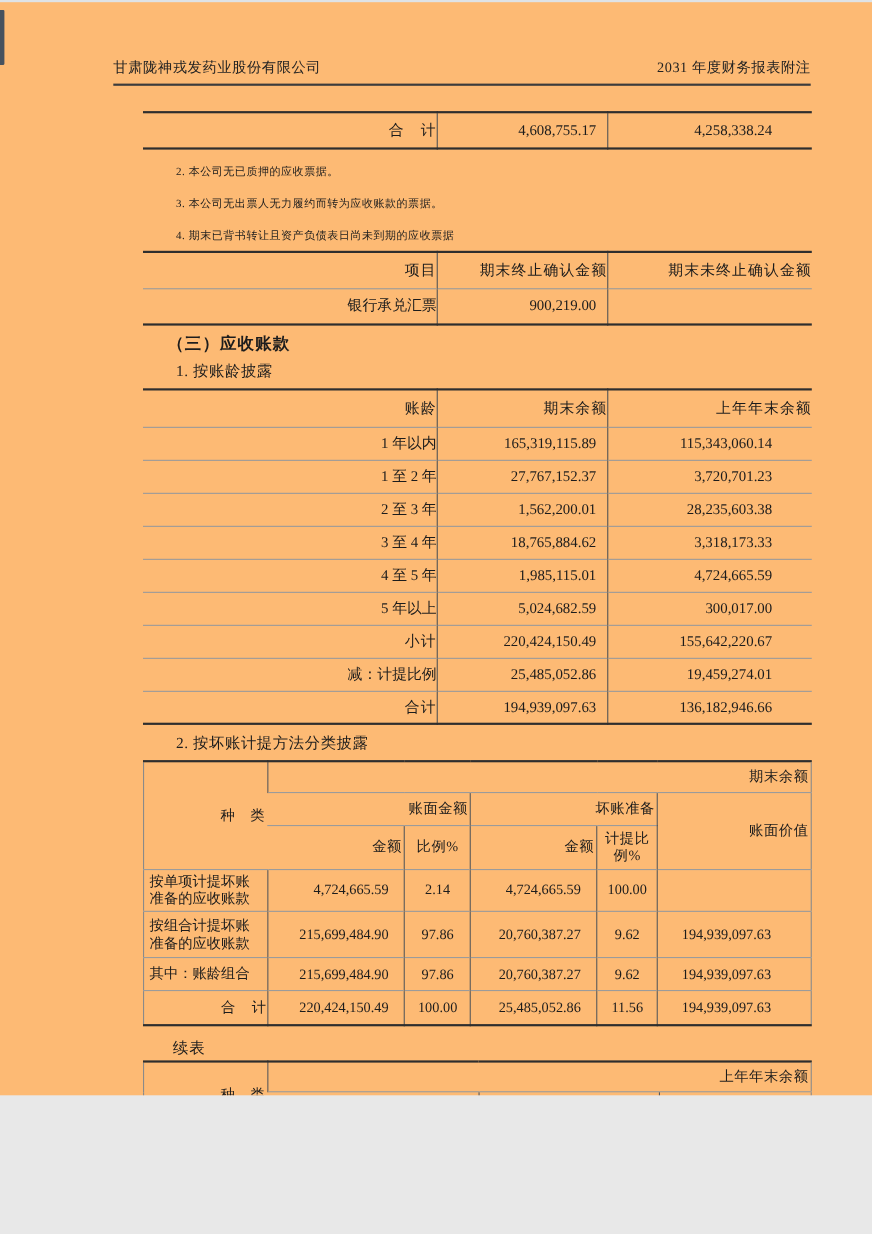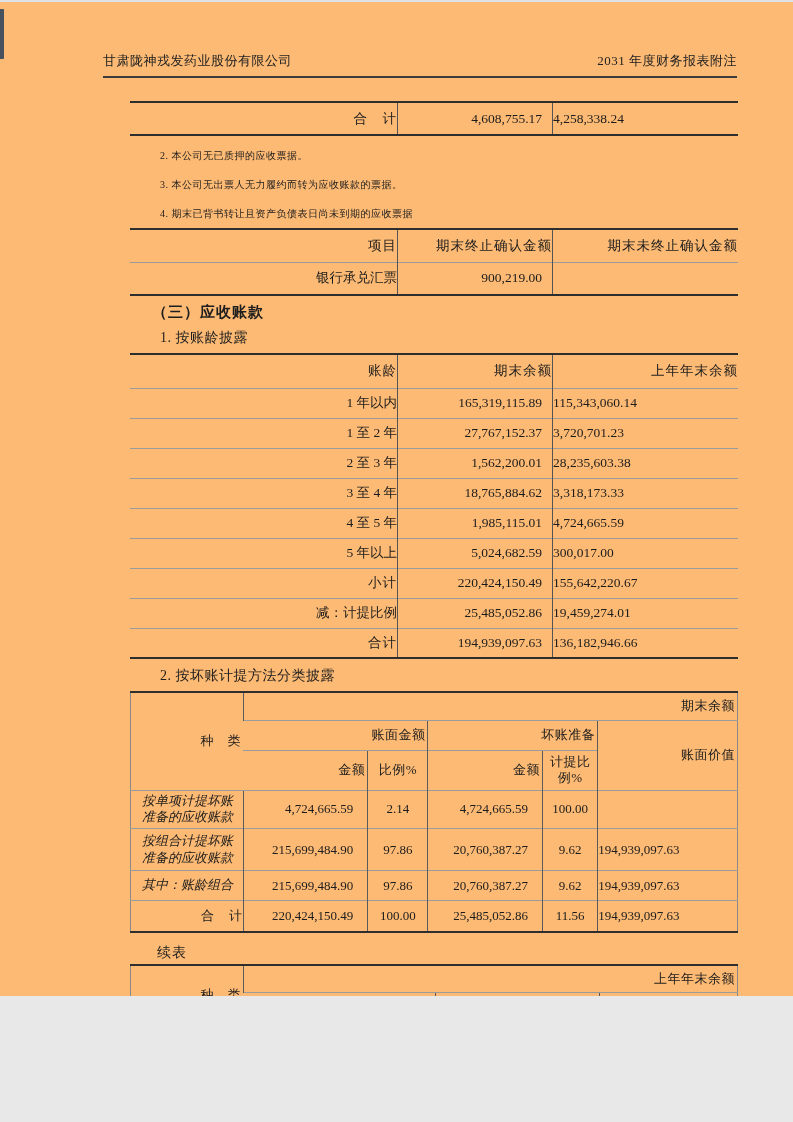--- a/index.html
+++ b/index.html
@@ -27,36 +27,36 @@
   .fin tr + tr td, .fin tr + tr th { border-top:1px solid #9b9b9b; }
   .vl { border-left:1px solid #545454; }
   .boxed { border-left:1px solid #8a8a8a; border-right:1px solid #8a8a8a; }
   .boxed td, .boxed th { border-left:1px solid #5a5a5a; }
   .boxed td:first-child, .boxed th:first-child { border-left:none; }
   .mhead th { border-top:1px solid #9b9b9b; }
 
   .lbl { text-align:right; padding-left:8px; }
   .ctr { text-align:right; letter-spacing:1px; }
   .num { text-align:right; padding-right:10px; }
-  .num-wide { text-align:left; padding-right:36px; }
+  .num-wide { text-align:right; padding-right:36px; }
   .num-mid { text-align:right; padding-right:14px; }
   .pct { text-align:center; letter-spacing:0; }
 
   .h28 td,.h28 th{height:28px;} .h30 td,.h30 th{height:30px;} .h31 td,.h31 th{height:31px;} .h33 td,.h33 th{height:33px;} .h34 td,.h34 th{height:34px;margin-top:20px;}
   .h36 td,.h36 th{height:36px;} .h40 td,.h40 th{height:40px;} .h42 td,.h42 th{height:42px;}
 
   .note { font-size:10px; margin:15px 0 0 30px; letter-spacing:0.5px; }
   .note.first { margin-top:13px; }
   .sec-title { font-size:15px; font-weight:bold; margin:7px 0 0 22px; letter-spacing:1px; }
   .sub-title { font-size:14px; margin:7px 0 0 30px; letter-spacing:0.5px; }
   .cont-label { font-size:14px; margin:11px 0 0 27px; letter-spacing:1px; }
   .mt5{margin-top:5px;} .mt6{margin-top:6px;} .mt7{margin-top:7px;} .mt2{margin-top:2px;}
 
   .method { font-size:13px; }
-  .method .cat { text-align:center; padding:2px 4px 2px 5px; line-height:1.3;font-style:italic; }
+  .method .cat { text-align:left; padding:2px 4px 2px 5px; line-height:1.3; }
   .method th { padding:1px 2px; line-height:1.25; letter-spacing:0.5px; }
 
   .page-footer { position:absolute; top:1050px; left:0; width:100%; text-align:center; color:#2a2a2a; }
   .page-footer .sup { font-size:11px; line-height:10px; transform:translateX(6px); position:relative; z-index:1; }
   .page-footer .num-label { font-size:16px; letter-spacing:1px; margin-top:-2px; }
 </style>
 </head>
 <body>
 
 <div class="page">

